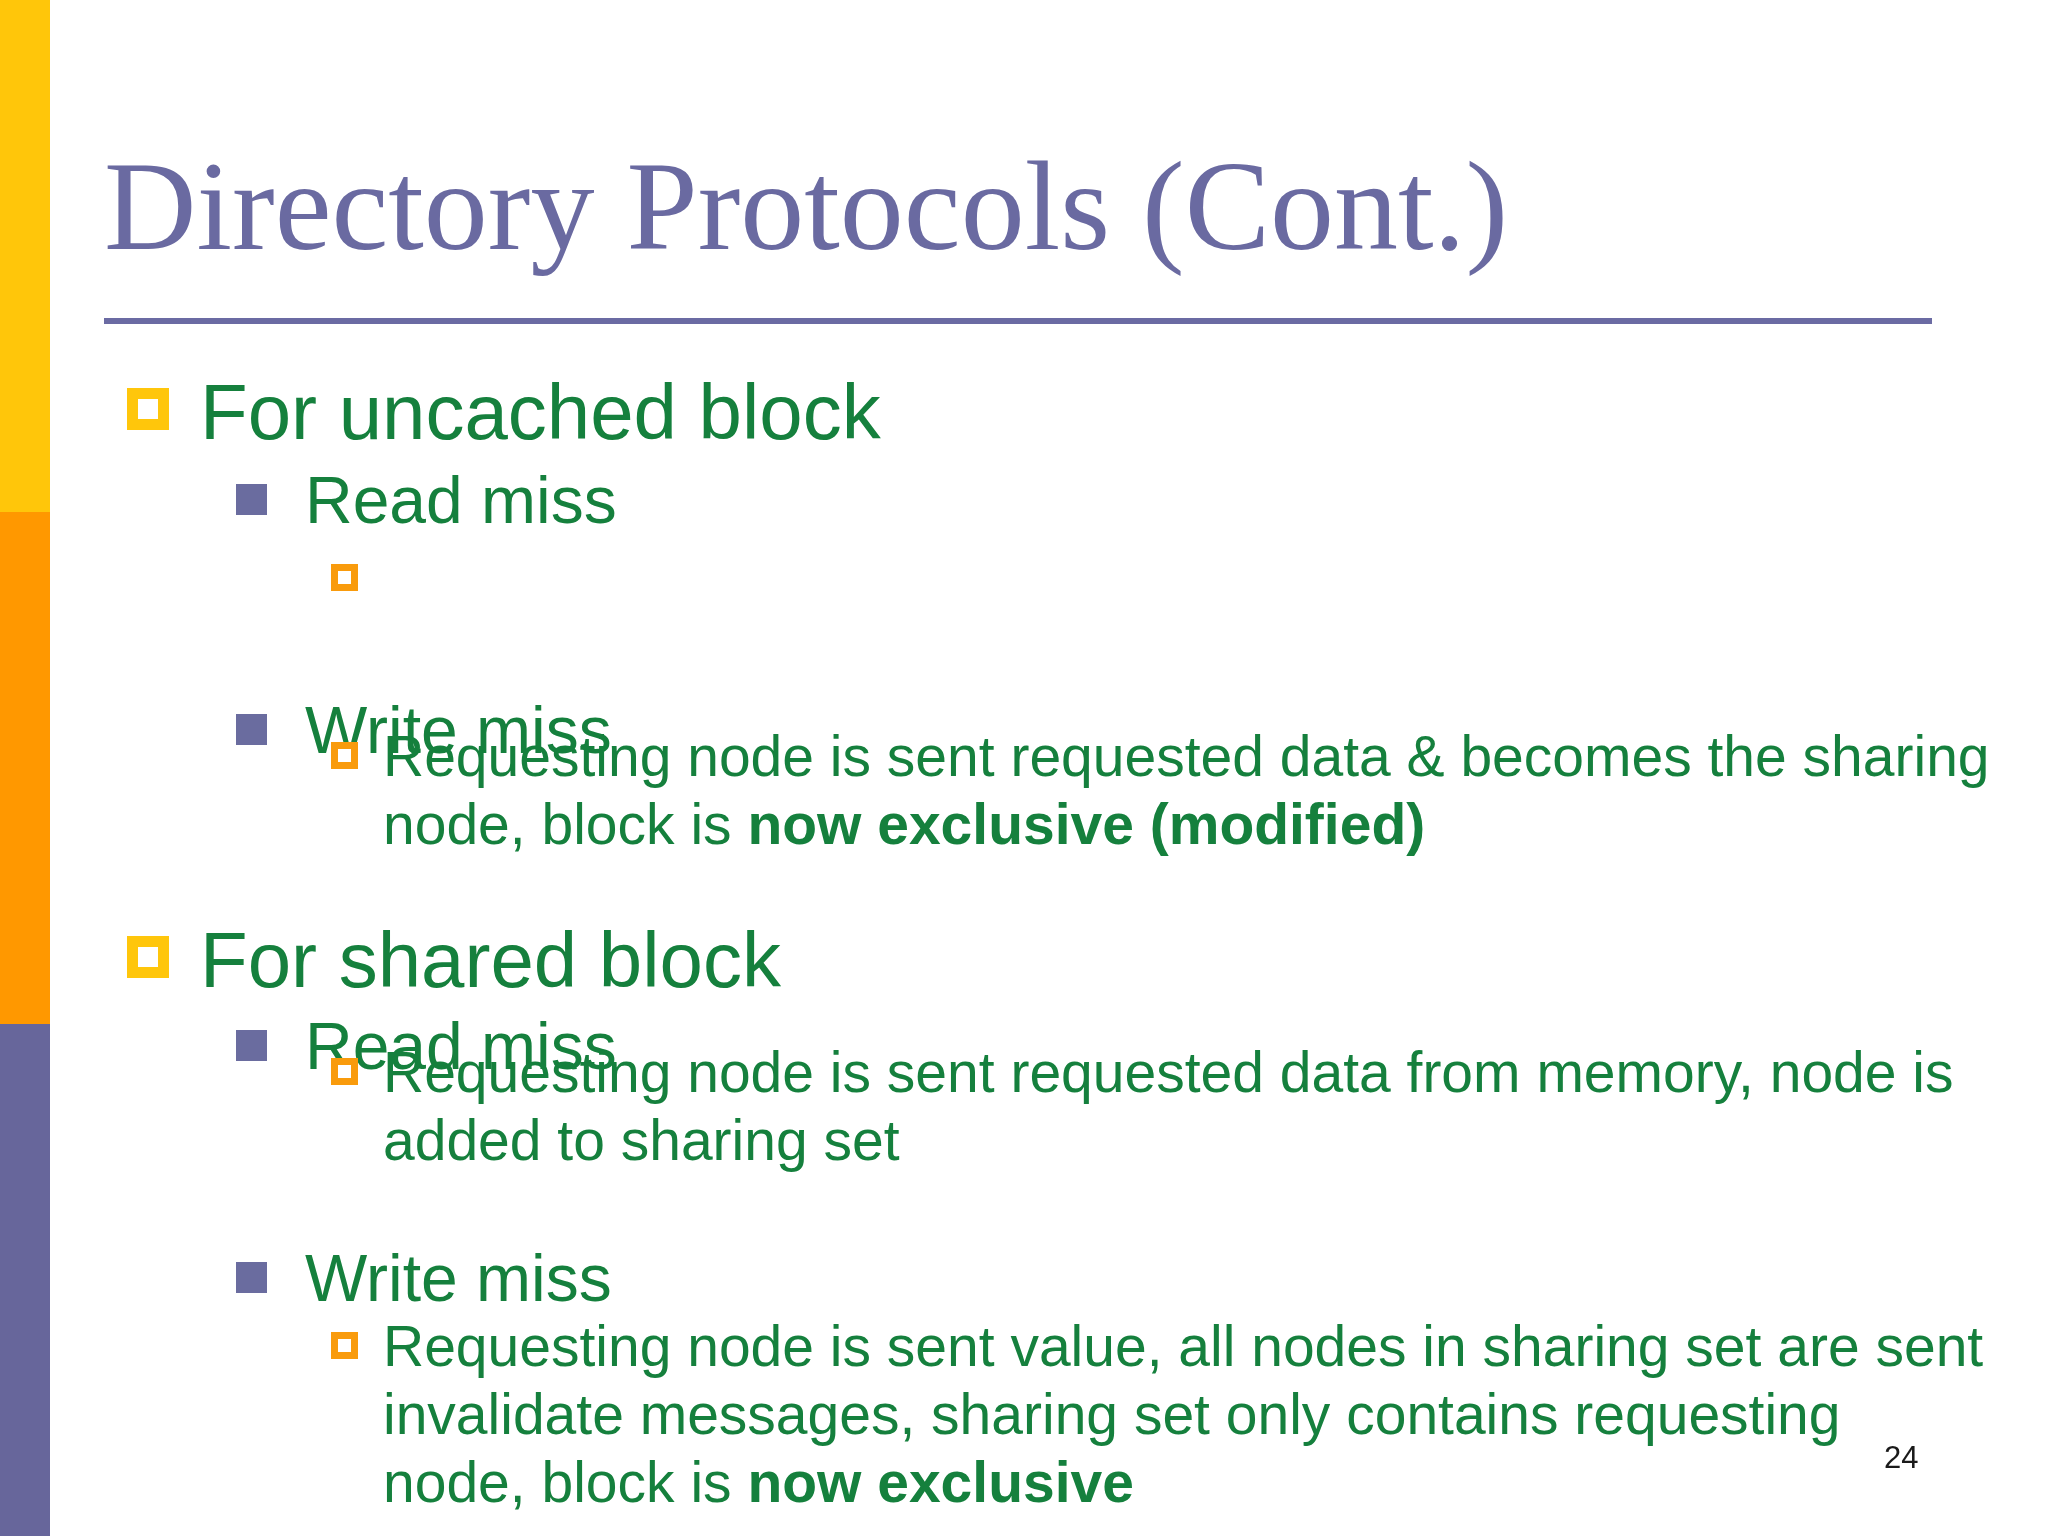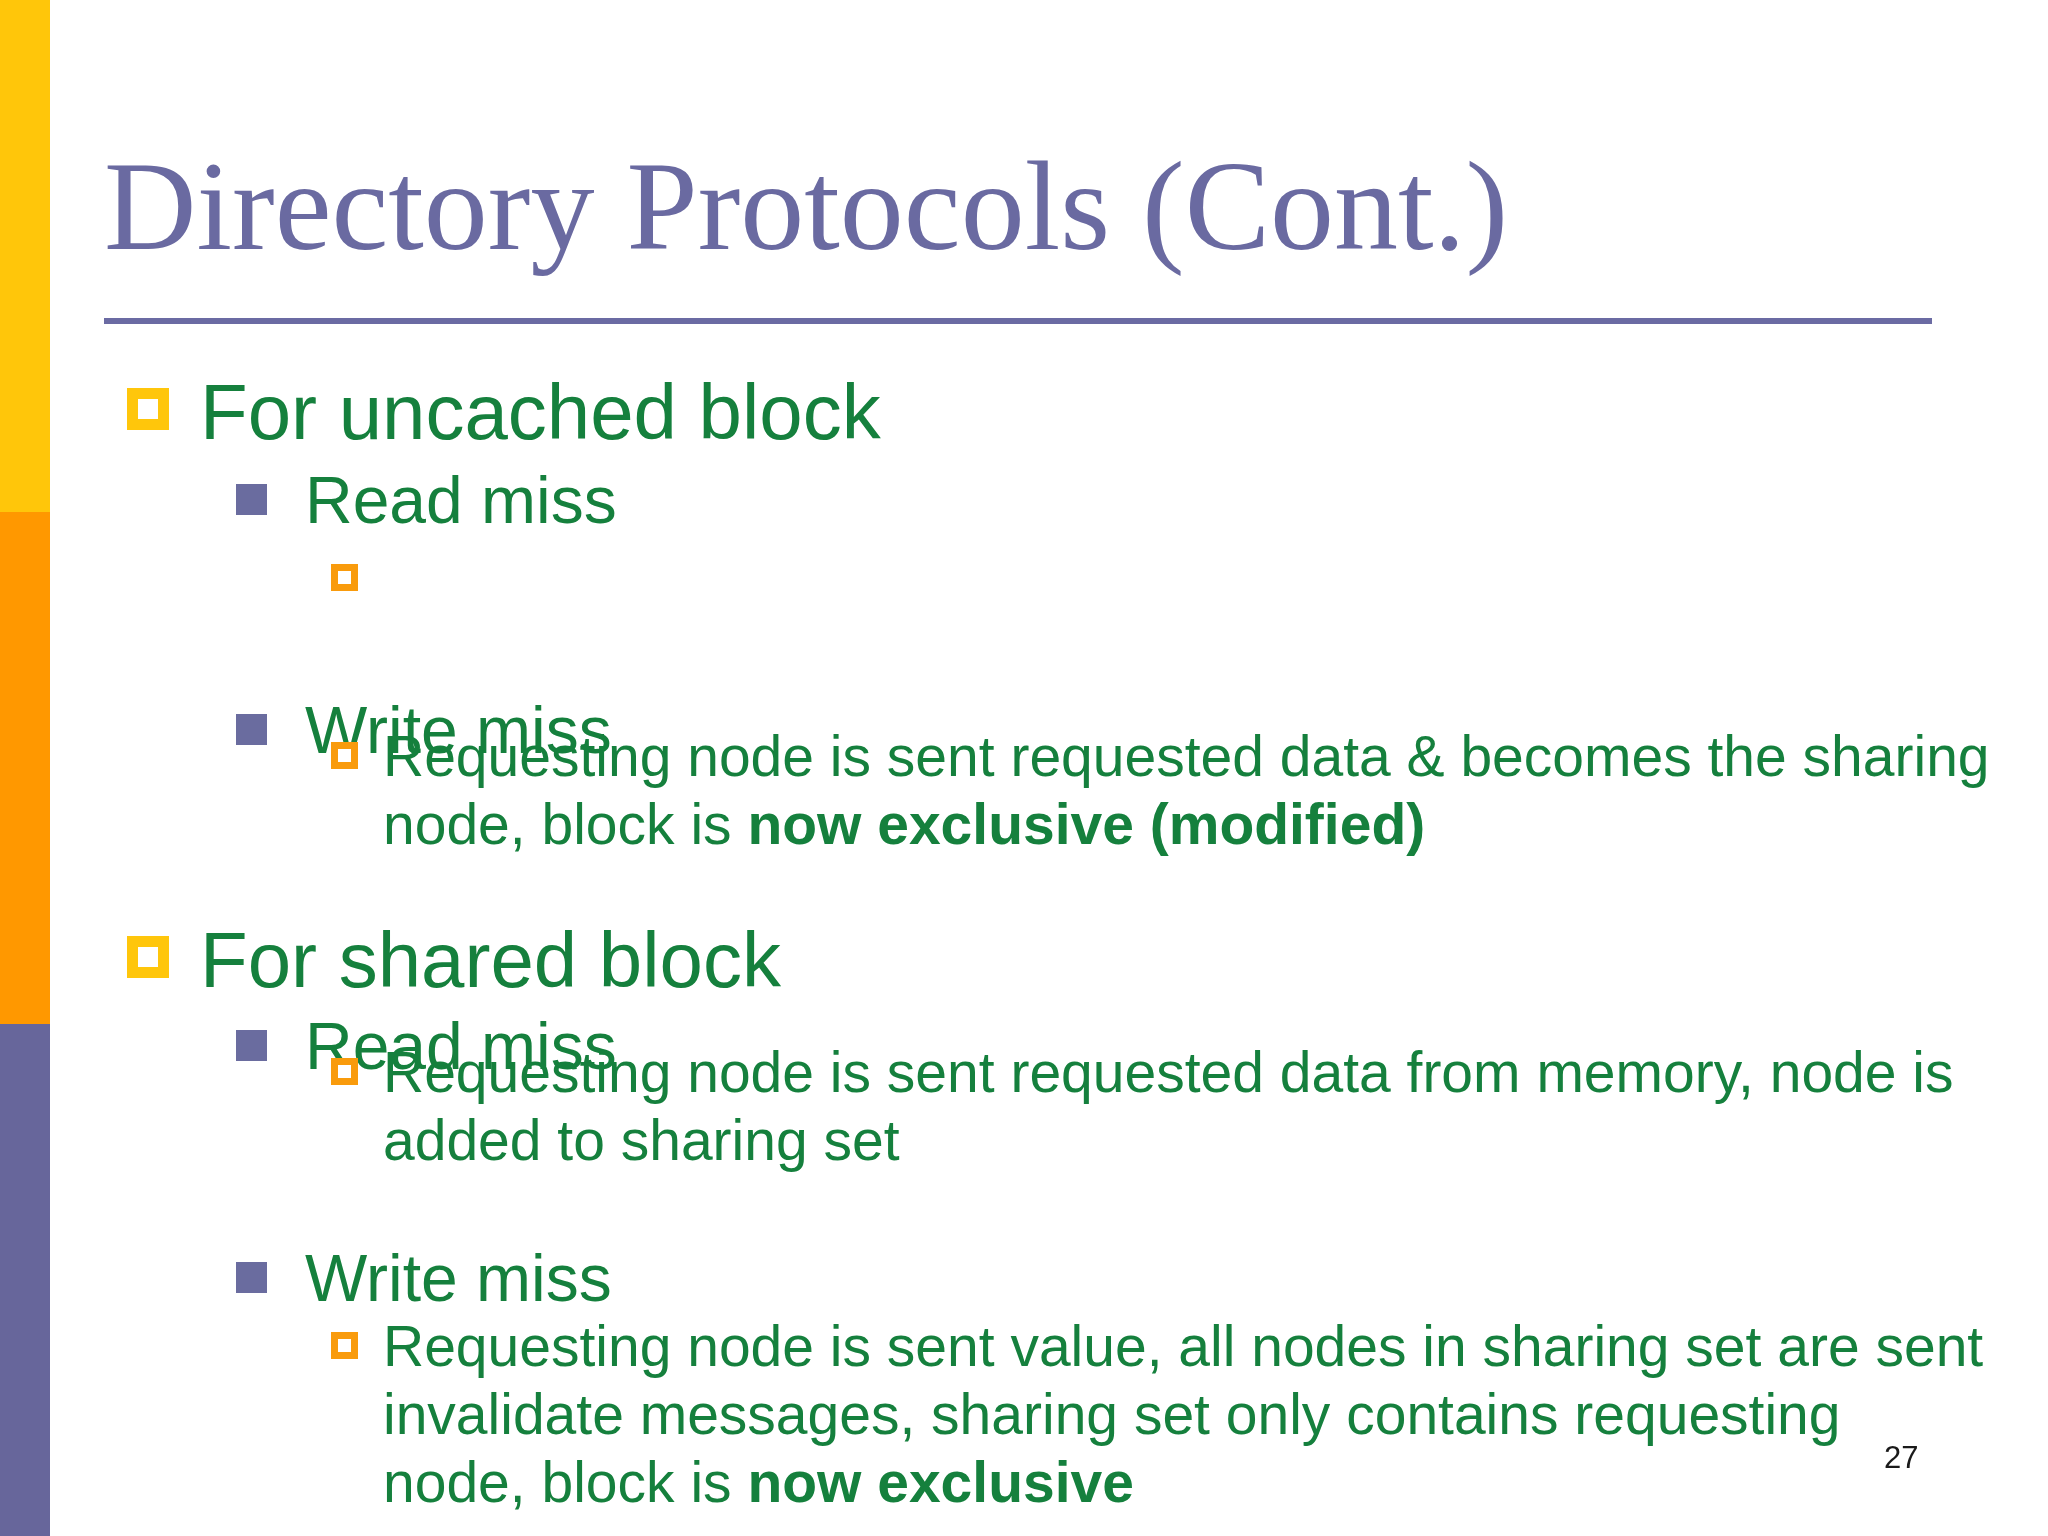--- a/index.html
+++ b/index.html
@@ -128,13 +128,13 @@
 
   <div class="item l3 it10">
     <span class="bullet"></span>
     <span class="txt"><span>Requesting node is sent value, all nodes in sharing set are sent
 invalidate messages, sharing set only contains requesting
 node, block is </span><b>now exclusive</b></span>
   </div>
 
 </div>
 
-<div class="page-number">27</div>
+<div class="page-number">24</div>
 
 </body></html>

